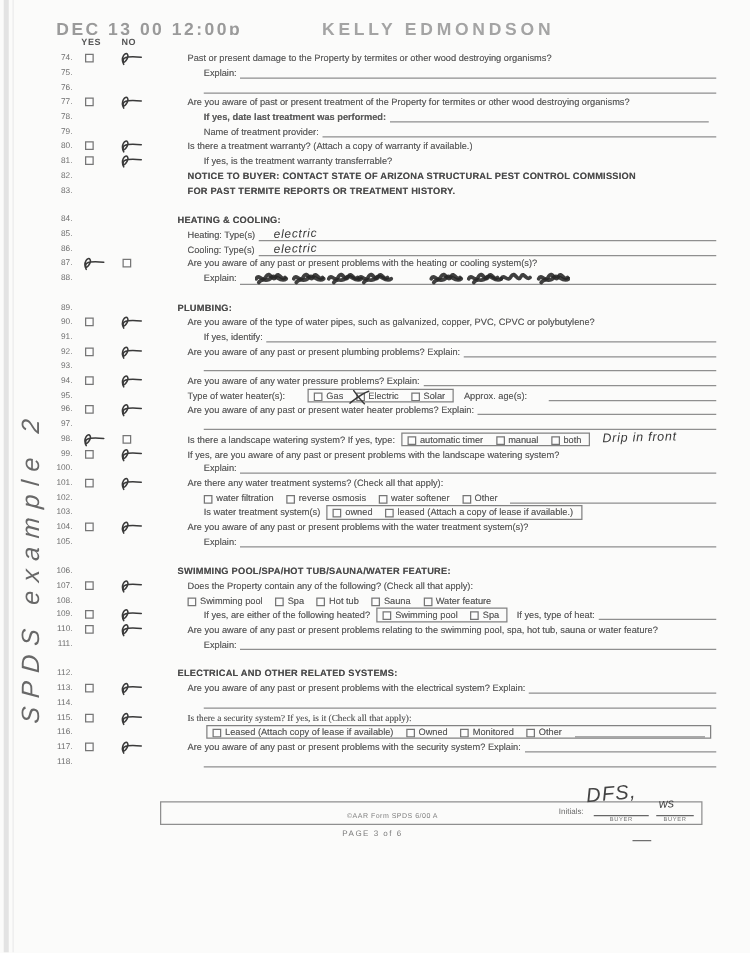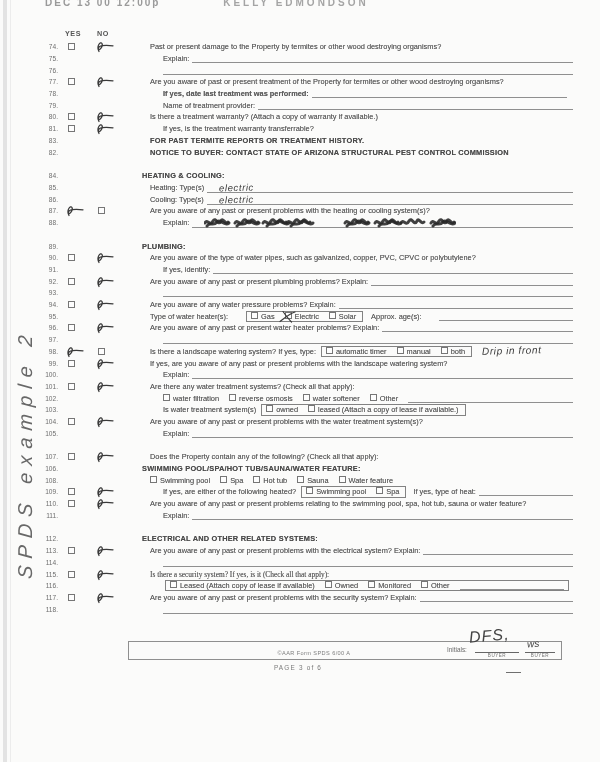--- a/index.html
+++ b/index.html
@@ -6,22 +6,22 @@
   body{
     width:600px;height:762px;position:relative;overflow:hidden;
     background:#fbfbfa;
     font-family:"Liberation Sans", sans-serif;
     color:#5e5e5e;
   }
   .scan-edge{position:absolute;left:3px;top:0;width:4px;height:762px;background:#dedede;opacity:.85}
   .scan-edge2{position:absolute;left:10px;top:0;width:1px;height:762px;background:#ececec}
 
   
-  .fax{position:absolute;top:0;left:45px;height:10px;overflow:hidden;white-space:nowrap;
-       font-weight:bold;font-size:10px;letter-spacing:2px;color:#9a9a9a}
+  .fax{position:absolute;top:18px;left:45px;height:10px;overflow:hidden;white-space:nowrap;
+       font-weight:bold;font-size:14px;letter-spacing:2px;color:#9a9a9a}
   .fax span{display:inline-block;transform:translateY(-3px)}
   .fax .sender{margin-left:58px;letter-spacing:3px;color:#a4a4a4}
 
   
   .margin-note{
     position:absolute;left:14px;top:578px;transform:rotate(-90deg) skewX(-4deg);transform-origin:0 0;
     white-space:nowrap;font-style:italic;font-size:20px;letter-spacing:7px;color:#4f4f4f;opacity:.85;
   }
 
   .page{position:absolute;top:27px;left:0;width:600px}
@@ -34,21 +34,21 @@
   .num{width:58px;flex:none;text-align:right;font-size:6.6px;color:#6e6e6e}
   .cell{width:30px;flex:none;display:flex;justify-content:center;align-items:center;position:relative}
   .ct{flex:1;display:flex;align-items:center;margin-right:27px;min-width:0}
   .i0{padding-left:24px}.i1{padding-left:32px}.i2{padding-left:45px}
   .txt{font-size:7.4px;color:#5e5e5e;text-shadow:0 0 .3px #8a8a8a}
   .b{font-weight:bold;color:#4a4a4a;letter-spacing:.2px}
   .ul{flex:1;min-width:12px;height:1px;border-bottom:1px solid #8f8f8f;margin-top:7px}
   .ul.fixed{flex:none}
   .fill{flex:1;min-width:12px;display:flex;align-items:flex-end;border-bottom:1px solid #8f8f8f;height:11px;padding-left:12px}
   .cb{width:5px;height:5px;border:1px solid #767676;flex:none;margin-right:3px;background:#fdfdfd}
-  .cbitem{display:inline-flex;align-items:flex-start;margin-right:10px}
+  .cbitem{display:inline-flex;align-items:flex-end;margin-right:10px}
   .cbitem:last-child{margin-right:2px}
   .grp{display:inline-flex;align-items:center;border:1px solid #828282;padding:0 4px;height:9.5px;margin:0 4px 0 2px}
   .grp.grow{flex:1}
   .cbwrap{position:relative;display:inline-flex}
   .xmark{position:absolute;left:-6px;top:-3px;pointer-events:none}
   .hand{font-style:italic;color:#3a3a3a;font-size:9.5px;letter-spacing:.6px;transform:rotate(-1.5deg);line-height:1}
   .hand.drip{margin-left:6px;font-size:10px}
   .mk svg{display:block}
   .scr{display:inline-flex;align-items:flex-end;margin-bottom:-2px}
   .sp{flex:none;display:inline-block}
@@ -180,33 +180,33 @@
               <svg width="21" height="13" viewBox="0 0 21 13">
                 <path d="M6 11.5 C3 6 7.5 1 9 3.5 C10.5 6 5.5 12.5 5.5 8.5 C5.5 5.5 11 4.8 20 5.8" fill="none" stroke="#3a3a3a" stroke-width="1.25" stroke-linecap="round"></path>
               </svg>
             </span>
           </div>
           <div class="ct i2">
             <span class="txt" style="margin-right: 3px;">If yes, is the treatment warranty transferrable?</span>
           </div>
         </div>
         <div class="ln">
+          <div class="num">82.</div>
+          <div class="cell"></div>
+          <div class="cell"></div>
+          <div class="ct i1">
+            <span class="txt b">NOTICE TO BUYER: CONTACT STATE OF ARIZONA STRUCTURAL PEST CONTROL COMMISSION</span>
+          </div>
+        </div>
+        <div class="ln">
           <div class="num">83.</div>
           <div class="cell"></div>
           <div class="cell"></div>
           <div class="ct i1">
             <span class="txt b">FOR PAST TERMITE REPORTS OR TREATMENT HISTORY.</span>
-          </div>
-        </div>
-        <div class="ln">
-          <div class="num">82.</div>
-          <div class="cell"></div>
-          <div class="cell"></div>
-          <div class="ct i1">
-            <span class="txt b">NOTICE TO BUYER: CONTACT STATE OF ARIZONA STRUCTURAL PEST CONTROL COMMISSION</span>
           </div>
         </div>
       </div>
       <div class="sec">
         <div class="ln">
           <div class="num">84.</div>
           <div class="cell"></div>
           <div class="cell"></div>
           <div class="ct i0">
             <span class="txt b">HEATING &amp; COOLING:</span>
@@ -577,41 +577,41 @@
           <div class="cell"></div>
           <div class="cell"></div>
           <div class="ct i2">
             <span class="txt" style="margin-right: 3px;">Explain:</span>
             <span class="ul"></span>
           </div>
         </div>
       </div>
       <div class="sec">
         <div class="ln">
-          <div class="num">107.</div>
-          <div class="cell">
-            <span class="cb"></span>
-          </div>
-          <div class="cell">
-            <span class="mk">
-              <svg width="21" height="13" viewBox="0 0 21 13">
-                <path d="M6 11.5 C3 6 7.5 1 9 3.5 C10.5 6 5.5 12.5 5.5 8.5 C5.5 5.5 11 4.8 20 5.8" fill="none" stroke="#3a3a3a" stroke-width="1.25" stroke-linecap="round"></path>
-              </svg>
-            </span>
-          </div>
-          <div class="ct i1">
-            <span class="txt" style="margin-right: 3px;">Does the Property contain any of the following? (Check all that apply):</span>
-          </div>
-        </div>
-        <div class="ln">
           <div class="num">106.</div>
           <div class="cell"></div>
           <div class="cell"></div>
           <div class="ct i0">
             <span class="txt b">SWIMMING POOL/SPA/HOT TUB/SAUNA/WATER FEATURE:</span>
+          </div>
+        </div>
+        <div class="ln">
+          <div class="num">107.</div>
+          <div class="cell">
+            <span class="cb"></span>
+          </div>
+          <div class="cell">
+            <span class="mk">
+              <svg width="21" height="13" viewBox="0 0 21 13">
+                <path d="M6 11.5 C3 6 7.5 1 9 3.5 C10.5 6 5.5 12.5 5.5 8.5 C5.5 5.5 11 4.8 20 5.8" fill="none" stroke="#3a3a3a" stroke-width="1.25" stroke-linecap="round"></path>
+              </svg>
+            </span>
+          </div>
+          <div class="ct i1">
+            <span class="txt" style="margin-right: 3px;">Does the Property contain any of the following? (Check all that apply):</span>
           </div>
         </div>
         <div class="ln">
           <div class="num">108.</div>
           <div class="cell"></div>
           <div class="cell"></div>
           <div class="ct i1">
             <span class="cbitem">
               <span class="cb"></span>
               <span class="txt">Swimming pool</span>

